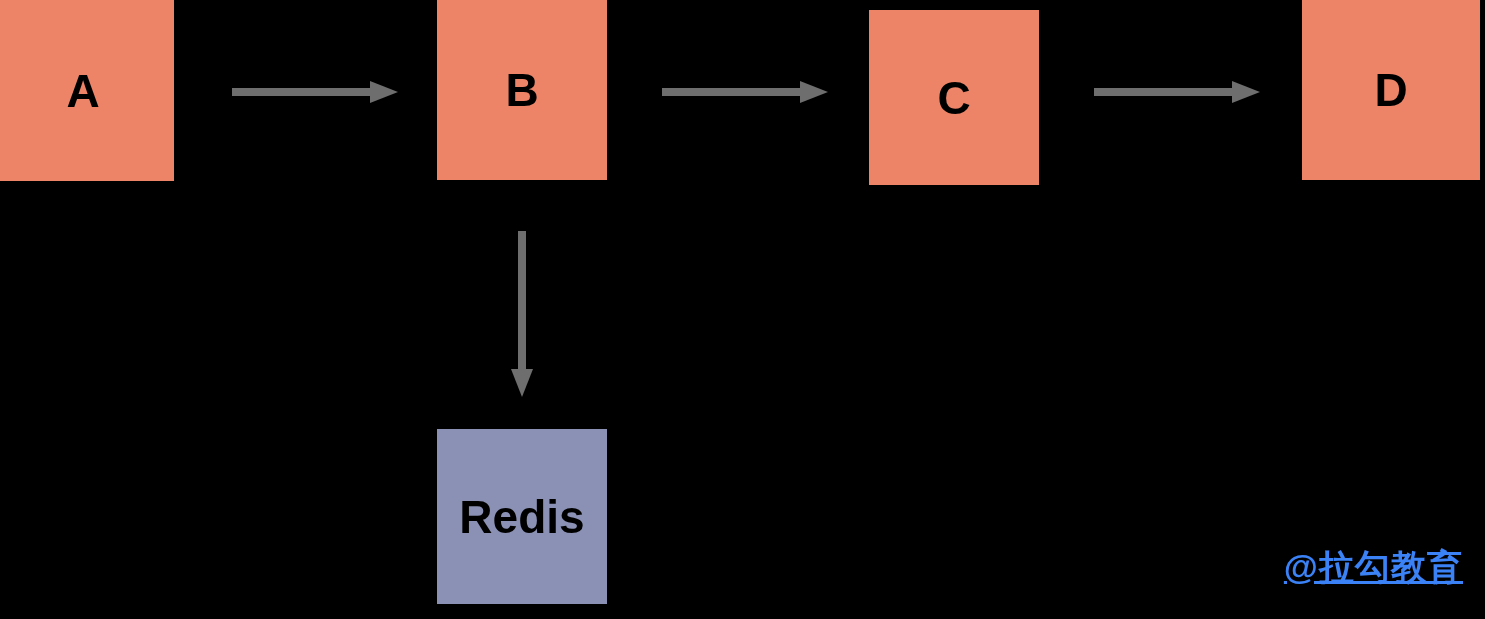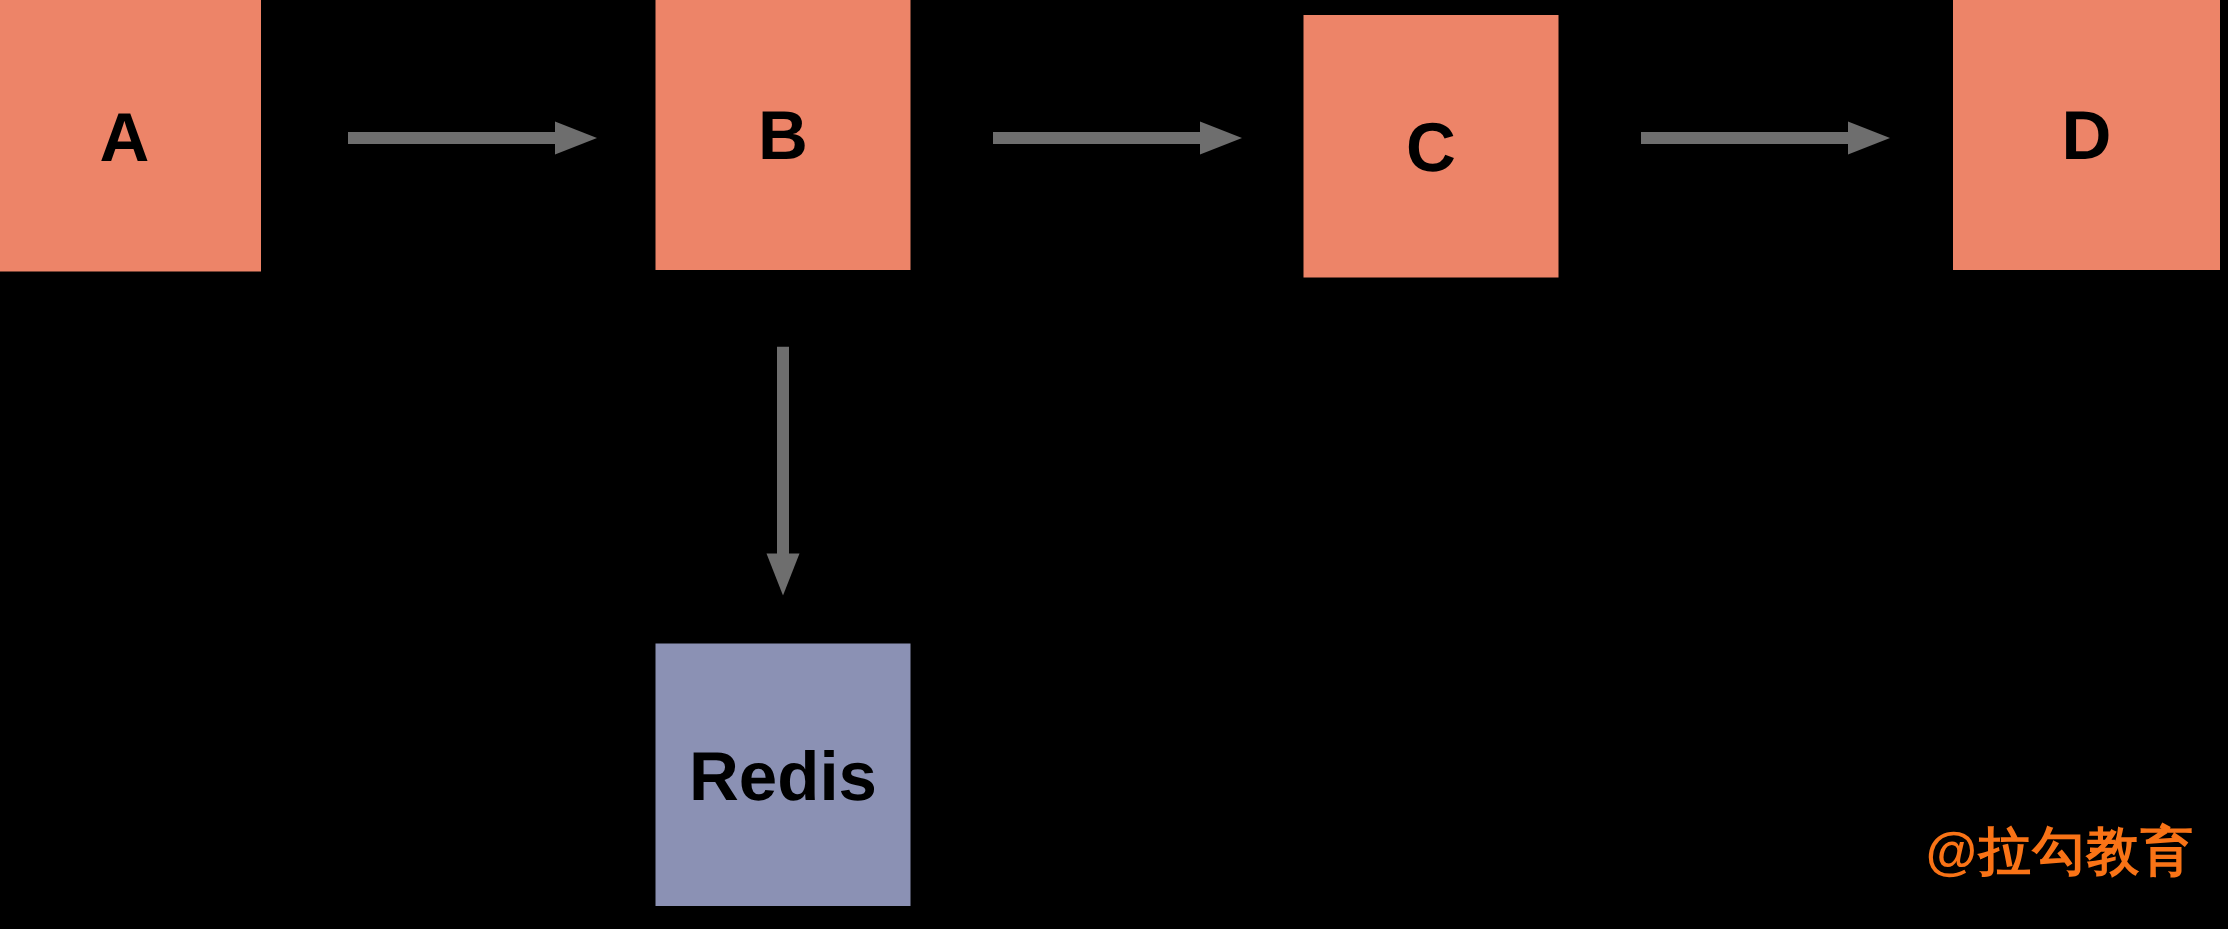--- a/index.html
+++ b/index.html
@@ -58,24 +58,25 @@
 
   
   #watermark {
     position: absolute;
     right: 22px;
     bottom: 28px;
     font-family: "Liberation Sans", sans-serif;
     font-weight: bold;
     font-size: 35px;
     letter-spacing: 1px;
-    color: #f97316;
+    color: #3b82f6;
     text-shadow: 0 0 3px rgba(0,0,0,0.55);
     user-select: none;
     white-space: nowrap;
+    text-decoration: underline;
   }
 </style>
 </head>
 <body>
 
 <div id="canvas">
 
   <div class="node node-service" id="node-a" style="background:#ED8468;">
     <span class="node-label">A</span>
   </div>

